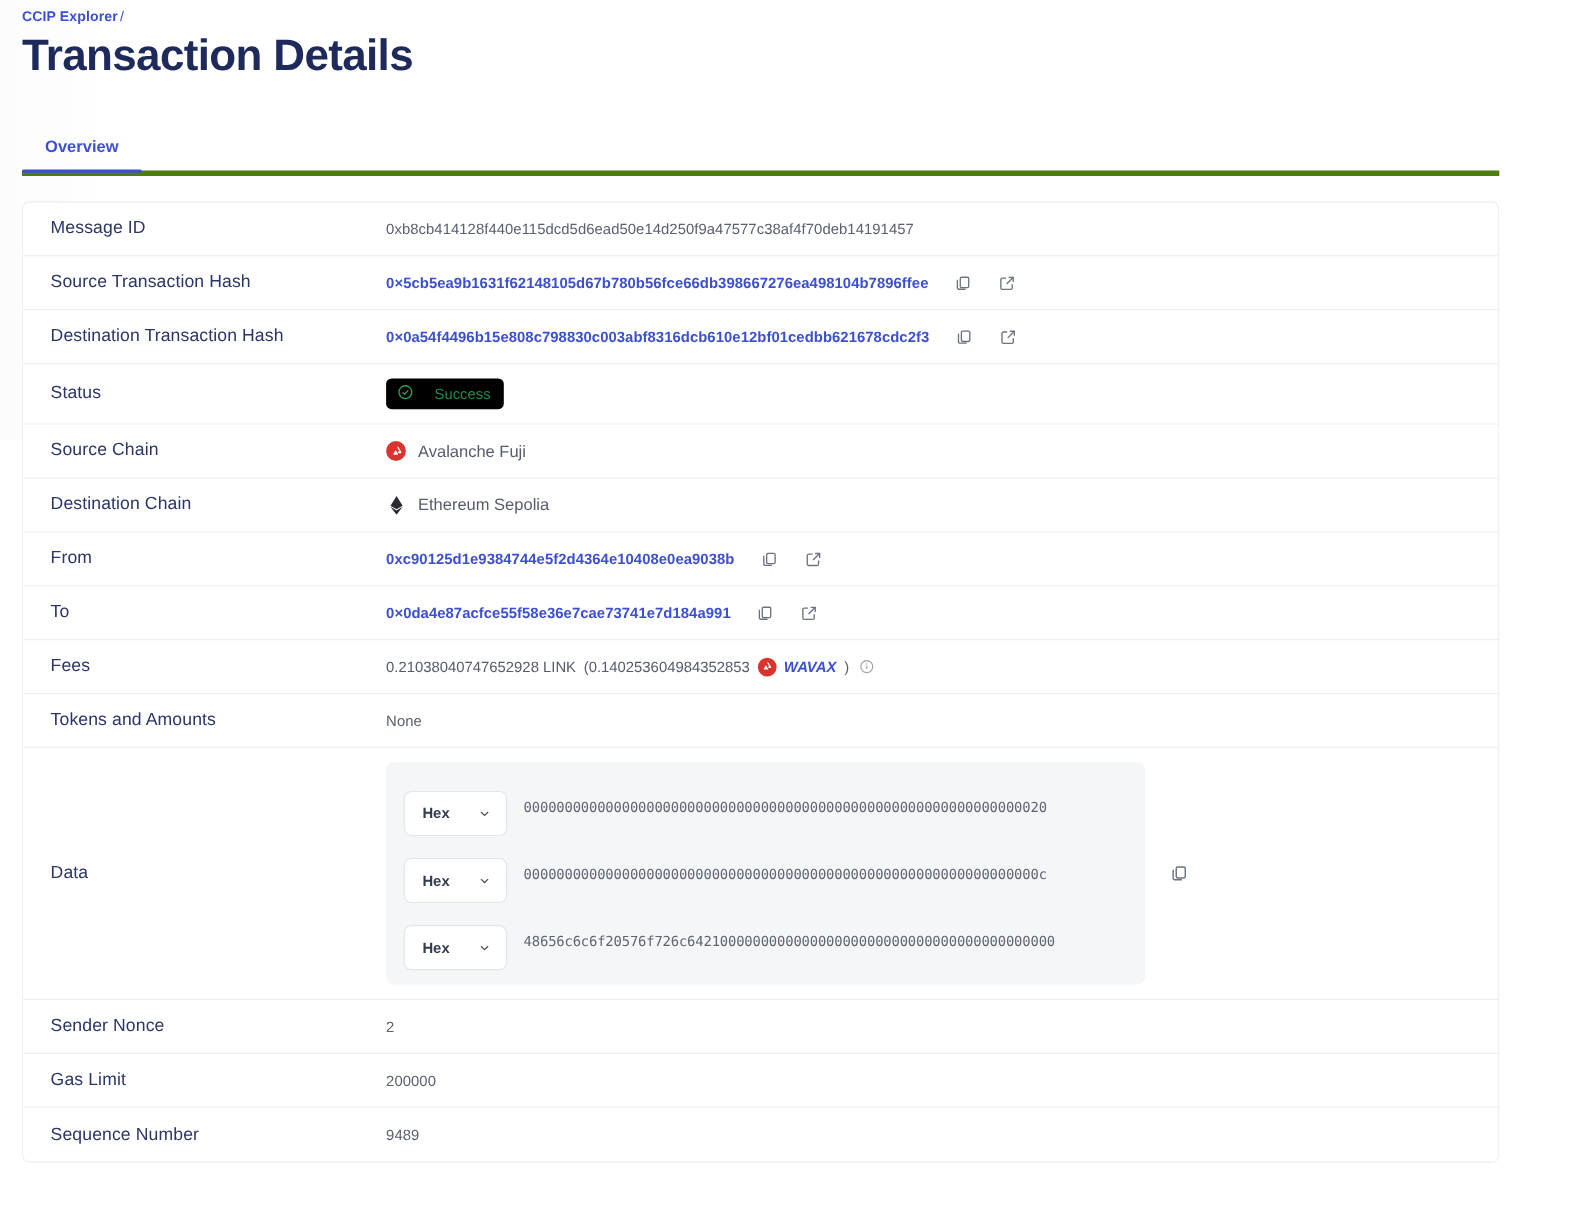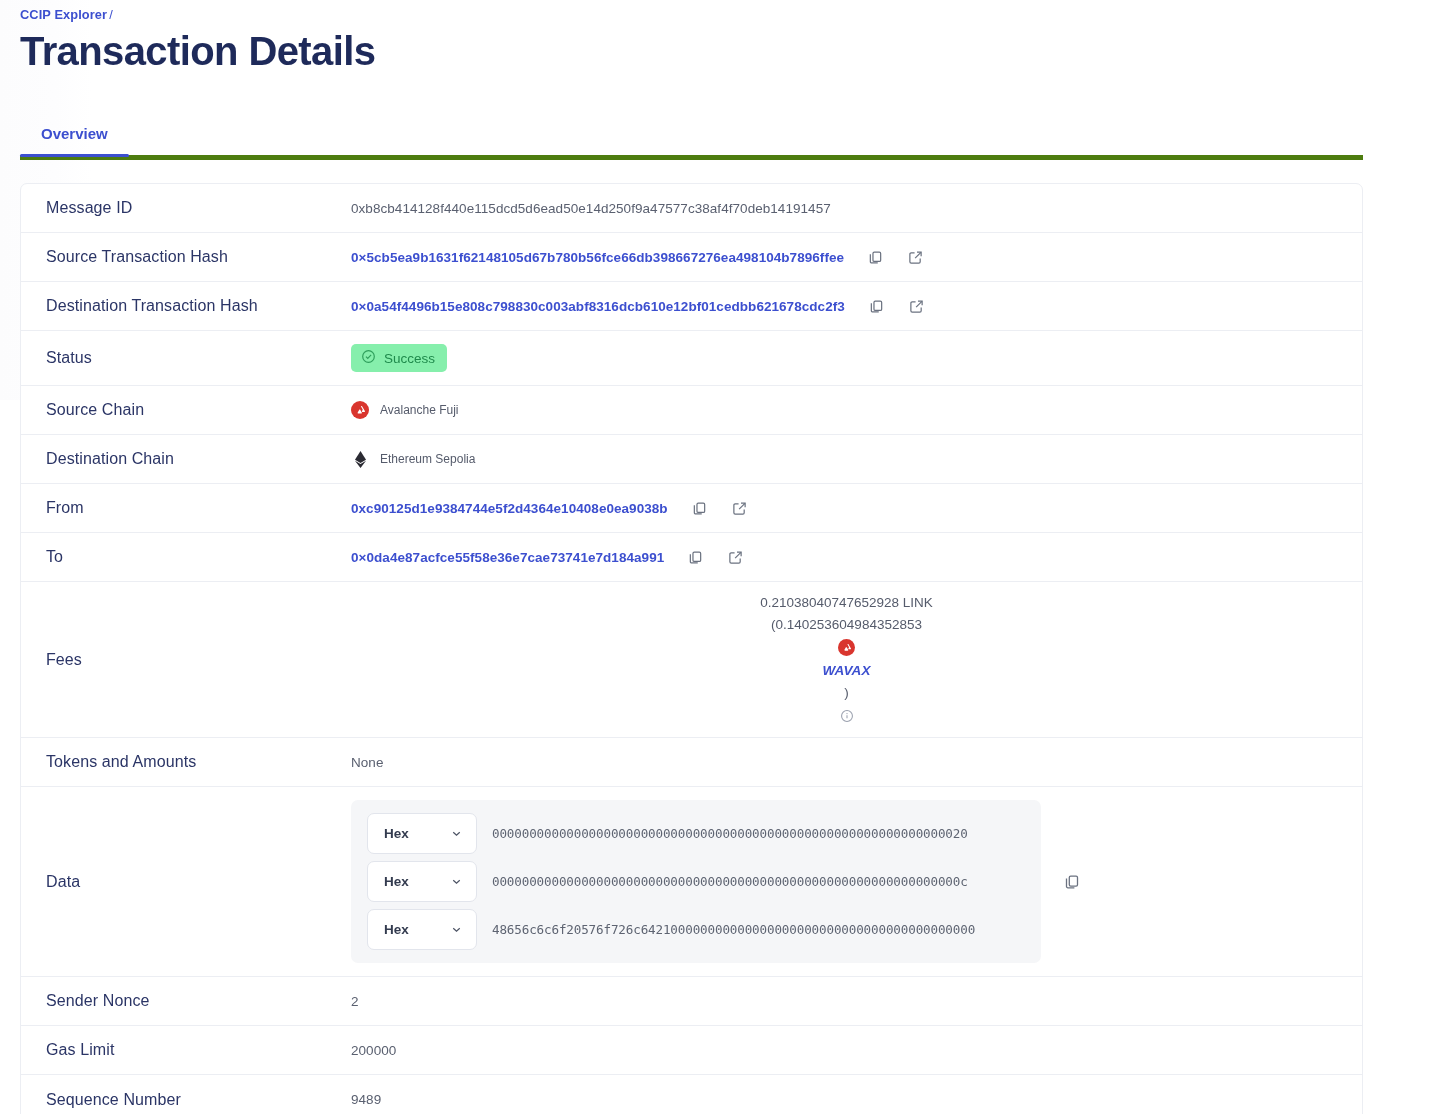--- a/index.html
+++ b/index.html
@@ -142,46 +142,46 @@
     padding: 0; cursor: pointer;
     color: #6b7280;
     flex: 0 0 auto;
   }
   .icon-btn svg { display: block; }
 
   
   .status-badge {
     display: inline-flex;
     align-items: center;
-    gap: 8px;
-    background: #86efac;
+    gap: 19px;
+    background: #000000;
     color: #1f8a4c;
     border-radius: 5px;
     padding: 5px 12px 5px 10px;
     font-size: 13.5px;
     font-weight: normal;
   }
   .status-badge .check-icon { flex: 0 0 auto; color: #2e9e5b; }
 
   
   .chain-cell { display: flex; align-items: center; gap: 11px; }
-  .chain-name { color: #555b6b; font-size: 12px; }
+  .chain-name { color: #555b6b; font-size: 15px; }
   .avax-icon {
     width: 18px; height: 18px;
     border-radius: 50%;
     background: #d9352e;
     display: inline-flex;
     align-items: center;
     justify-content: center;
     flex: 0 0 auto;
   }
   .eth-icon { width: 18px; height: 18px; flex: 0 0 auto; display:inline-flex; align-items:center; justify-content:center;}
 
   
-  .fees-cell { display: flex; align-items: center; gap: 7px; flex-wrap: wrap; flex-direction: column; }
+  .fees-cell { display: flex; align-items: center; gap: 7px; flex-wrap: wrap; }
   .fees-primary { color: #555b6b; }
   .fees-paren { color: #555b6b; }
   .fees-token {
     color: #3c4fcf;
     font-weight: bold;
     letter-spacing: .1px;
     font-style: italic;
   }
   .avax-icon.sm { width: 17px; height: 17px; }
   .info-icon { color: #9aa0ae; }
@@ -201,35 +201,36 @@
     flex-direction: column;
     gap: 7px;
     width: 690px;
   }
   .data-line {
     display: flex;
     align-items: center;
     gap: 15px;
   }
   .hex-select {
-    width: 110px;
+    width: 94px;
     height: 41px;
     background: #fff;
     border: 1px solid #e2e5ec;
     border-radius: 7px;
     display: flex;
     align-items: center;
     justify-content: space-between;
     padding: 0 13px 0 16px;
     font-size: 13.5px;
     font-weight: bold;
     color: #333b4f;
     cursor: pointer;
     flex: 0 0 auto;
     font-family: inherit;
+    margin-top: 13px;
   }
   .hex-select .chev { color: #4b5263; display:flex; }
   .hex-text {
     font-family: "DejaVu Sans Mono", monospace;
     font-size: 12.6px;
     color: #5e6472;
     letter-spacing: -0.15px;
     white-space: nowrap;
     overflow: hidden;
   }

